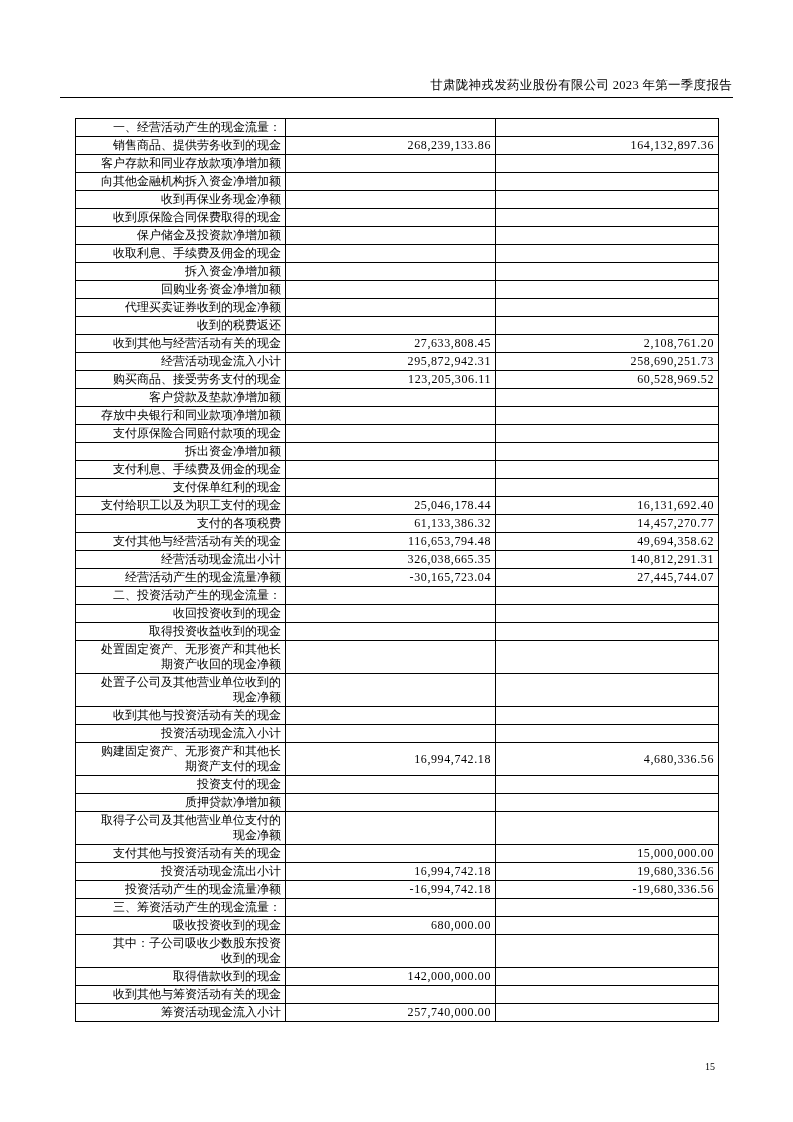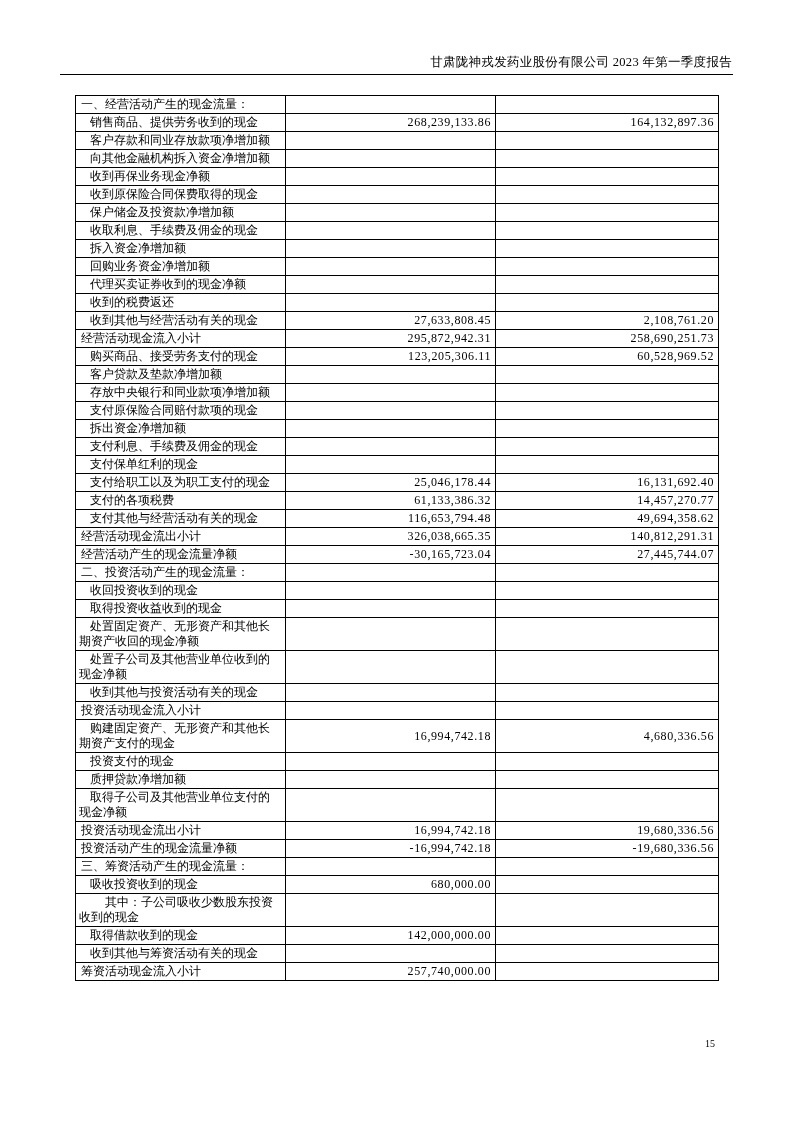--- a/index.html
+++ b/index.html
@@ -5,21 +5,21 @@
   * { box-sizing: border-box; }
   html, body { margin: 0; padding: 0; }
   body {
     width: 793px; height: 1122px;
     background: #ffffff;
     color: #000000;
     font-family: "Liberation Serif", "DejaVu Serif", serif;
     position: relative;
     overflow: hidden;
   }
-  .page { position: absolute; inset: 0; }
+  .page { position: absolute; inset: 0; margin-top: 23px; }
 
   .header-title {
     position: absolute;
     top: 54px; right: 61px;
     font-size: 12.5px;
     letter-spacing: 0.3px;
     white-space: nowrap;
   }
   .header-rule {
     position: absolute;
@@ -40,21 +40,21 @@
   col.c3 { width: 223px; }
 
   table.cashflow td {
     border: 1px solid #000000;
     font-size: 12px;
     line-height: 15px;
     padding: 1px 4px 1px 3px;
     vertical-align: middle;
     word-break: break-all;
   }
-  td.label { text-align: left; }
+  td.label { text-align: right; }
   td.indent0 { text-indent: 2px; }
   td.indent1 { text-indent: 11px; }
   td.indent2 { text-indent: 26px; }
   td.amount {
     text-align: right;
     padding-right: 6px;
     letter-spacing: 0.6px;
     white-space: nowrap;
   }
 
@@ -259,20 +259,25 @@
           <td class="label indent1">质押贷款净增加额</td>
           <td class="amount"></td>
           <td class="amount"></td>
         </tr>
         <tr>
           <td class="label indent1">取得子公司及其他营业单位支付的现金净额</td>
           <td class="amount"></td>
           <td class="amount"></td>
         </tr>
         <tr>
+          <td class="label indent1">支付其他与投资活动有关的现金</td>
+          <td class="amount"></td>
+          <td class="amount">15,000,000.00</td>
+        </tr>
+        <tr>
           <td class="label indent0">投资活动现金流出小计</td>
           <td class="amount">16,994,742.18</td>
           <td class="amount">19,680,336.56</td>
         </tr>
         <tr>
           <td class="label indent0">投资活动产生的现金流量净额</td>
           <td class="amount">-16,994,742.18</td>
           <td class="amount">-19,680,336.56</td>
         </tr>
         <tr>

